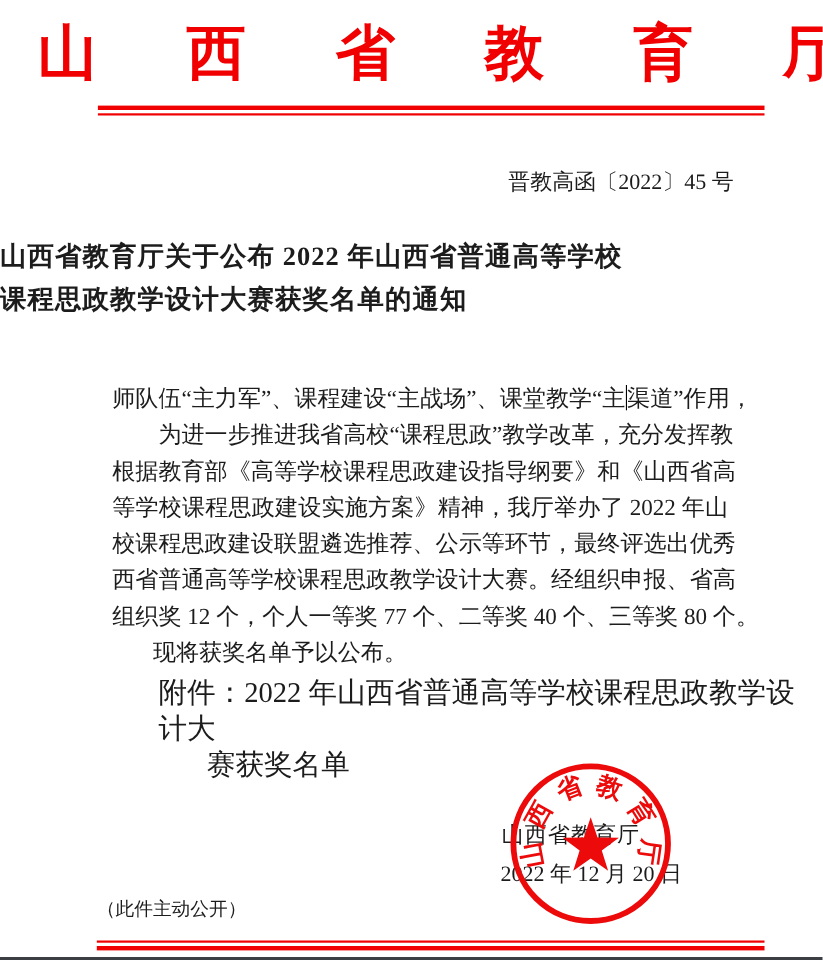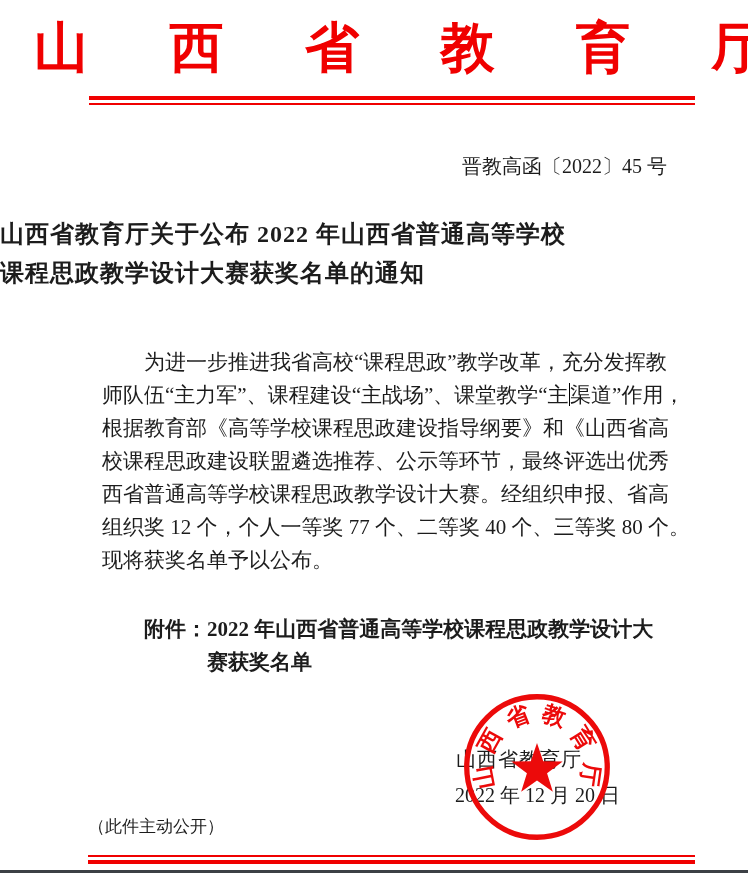--- a/index.html
+++ b/index.html
@@ -61,32 +61,32 @@
     position:absolute;top:346px;left:102px;width:560px;
     font-size:21px;line-height:33px;
   }
   .body-line{
     text-align:justify;
     text-align-last:justify;
     height:33px;
     white-space:nowrap;
   }
   .body-line.first{text-indent:42px;}
-  .body-line.last{text-align-last:left;}
+  .body-line.last{text-align-last:left;margin-left:37px;}
   .caret{
     display:inline-block;
     width:1.5px;height:23px;
     background:#000;
     vertical-align:-4px;
   }
   .attachment{
     position:absolute;top:613px;left:144px;
-    font-size:21px;line-height:33px;font-weight:bold;
+    font-size:26px;line-height:33px;
   }
-  .attachment .cont{margin-left:63px;}
+  .attachment .cont{margin-left:44px;}
   
   .issuer{
     position:absolute;top:744px;left:456px;
     font-size:20px;line-height:30px;letter-spacing:1px;
     white-space:nowrap;
   }
   .issue-date{
     position:absolute;top:780px;left:455px;
     font-size:20px;line-height:30px;
     white-space:nowrap;
@@ -127,23 +127,24 @@
 
   <div class="doc-number">晋教高函〔2022〕45 号</div>
 
   <div class="title">
     <div>山西省教育厅关于公布 2022 年山西省普通高等学校</div>
     <div>课程思政教学设计大赛获奖名单的通知</div>
   </div>
 
 
   <div class="body-text">
+    <div class="body-line"><span>师队伍“主力军”、课程建设“主战场”、课堂教学“主</span><span class="caret"></span><span>渠道”作用，</span></div>
     <div class="body-line first">为进一步推进我省高校“课程思政”教学改革，充分发挥教</div>
-    <div class="body-line"><span>师队伍“主力军”、课程建设“主战场”、课堂教学“主</span><span class="caret"></span><span>渠道”作用，</span></div>
     <div class="body-line">根据教育部《高等学校课程思政建设指导纲要》和《山西省高</div>
+    <div class="body-line">等学校课程思政建设实施方案》精神，我厅举办了 2022 年山</div>
     <div class="body-line">校课程思政建设联盟遴选推荐、公示等环节，最终评选出优秀</div>
     <div class="body-line">西省普通高等学校课程思政教学设计大赛。经组织申报、省高</div>
     <div class="body-line">组织奖 12 个，个人一等奖 77 个、二等奖 40 个、三等奖 80 个。</div>
     <div class="body-line last">现将获奖名单予以公布。</div>
   </div>
 
   <div class="attachment">
     <div>附件：2022 年山西省普通高等学校课程思政教学设计大</div>
     <div class="cont">赛获奖名单</div>
   </div>

